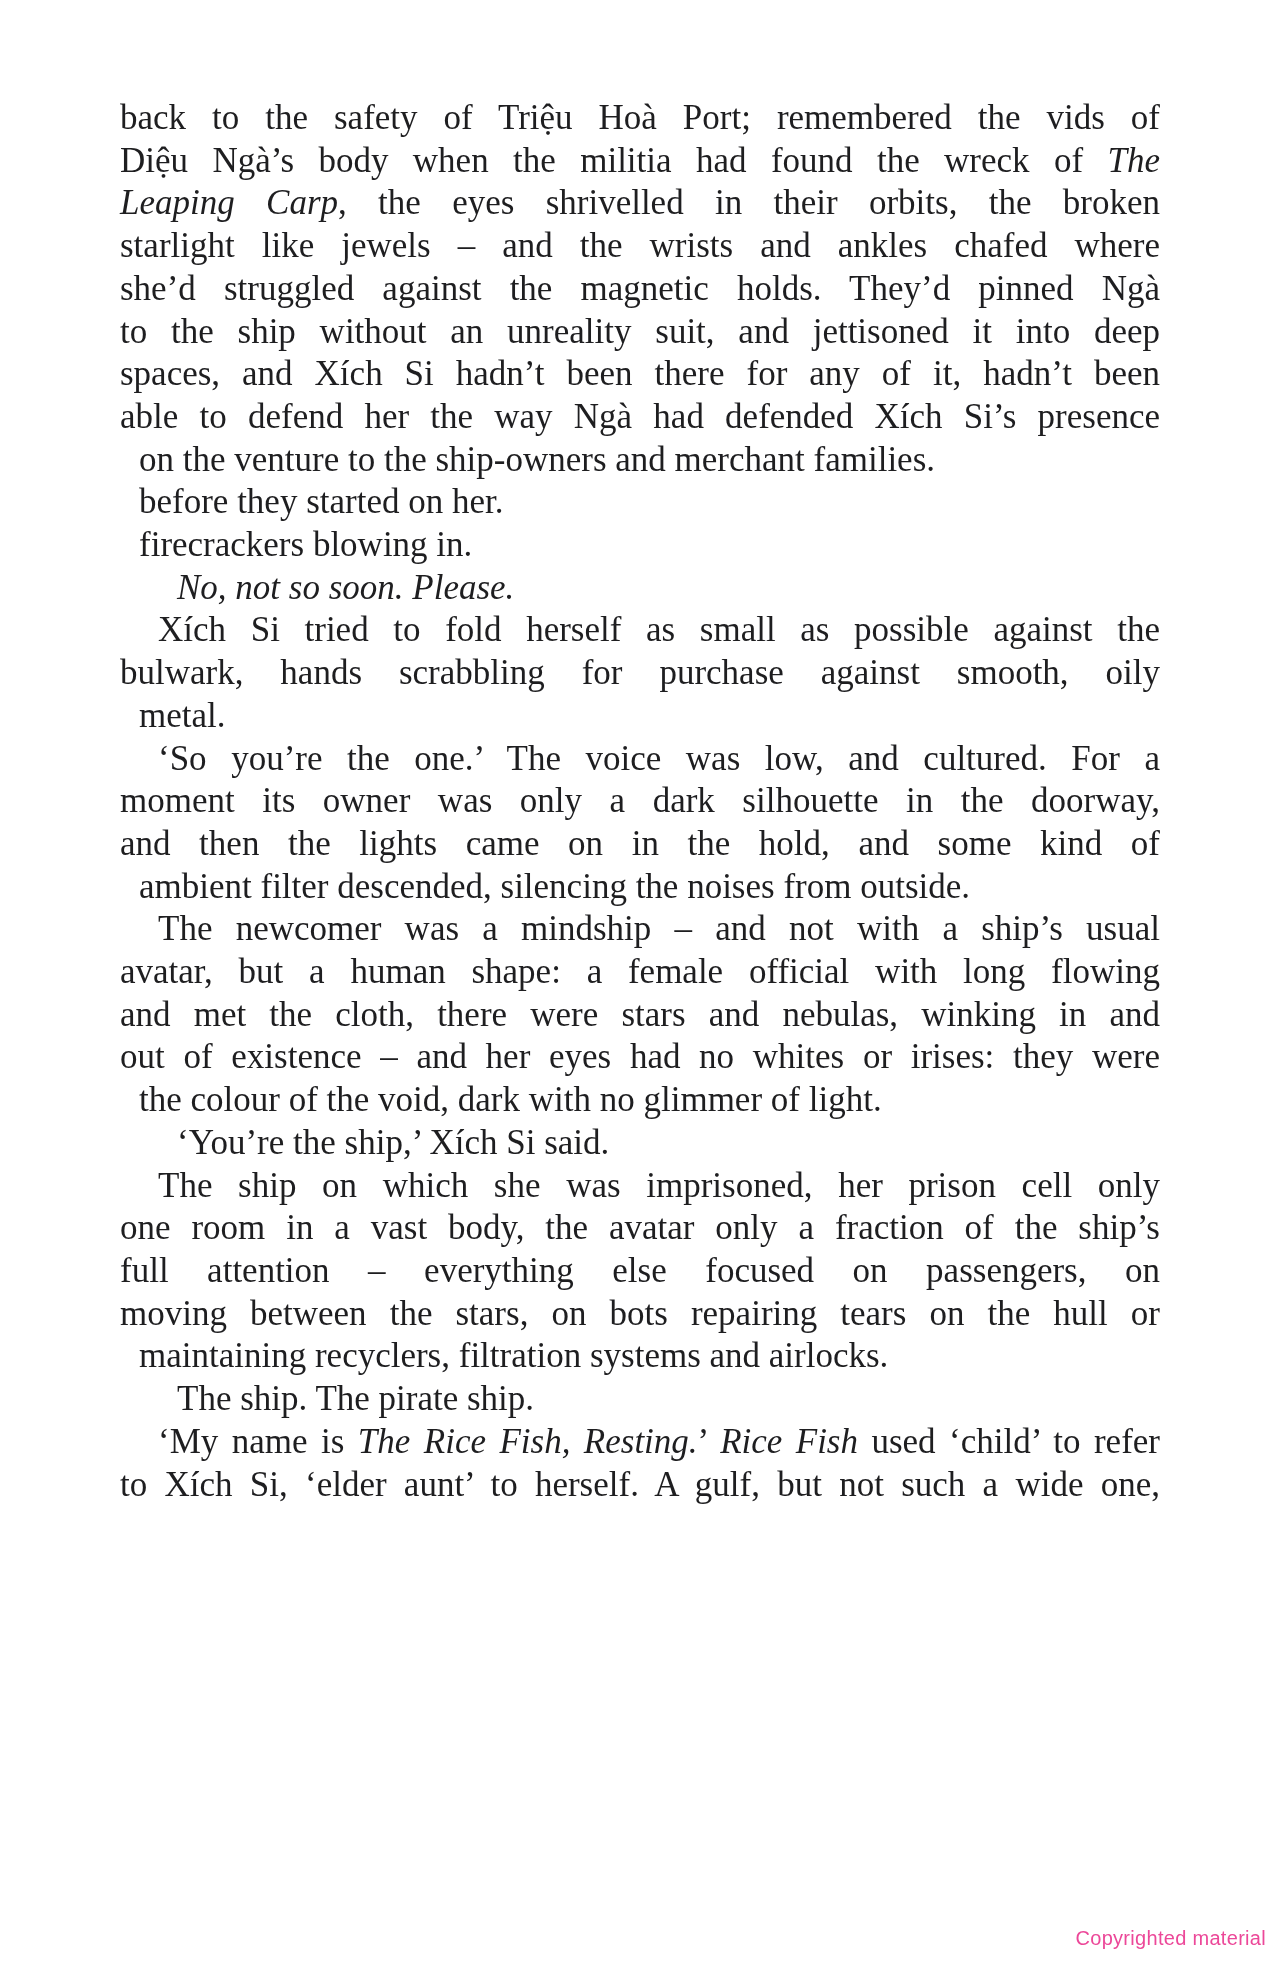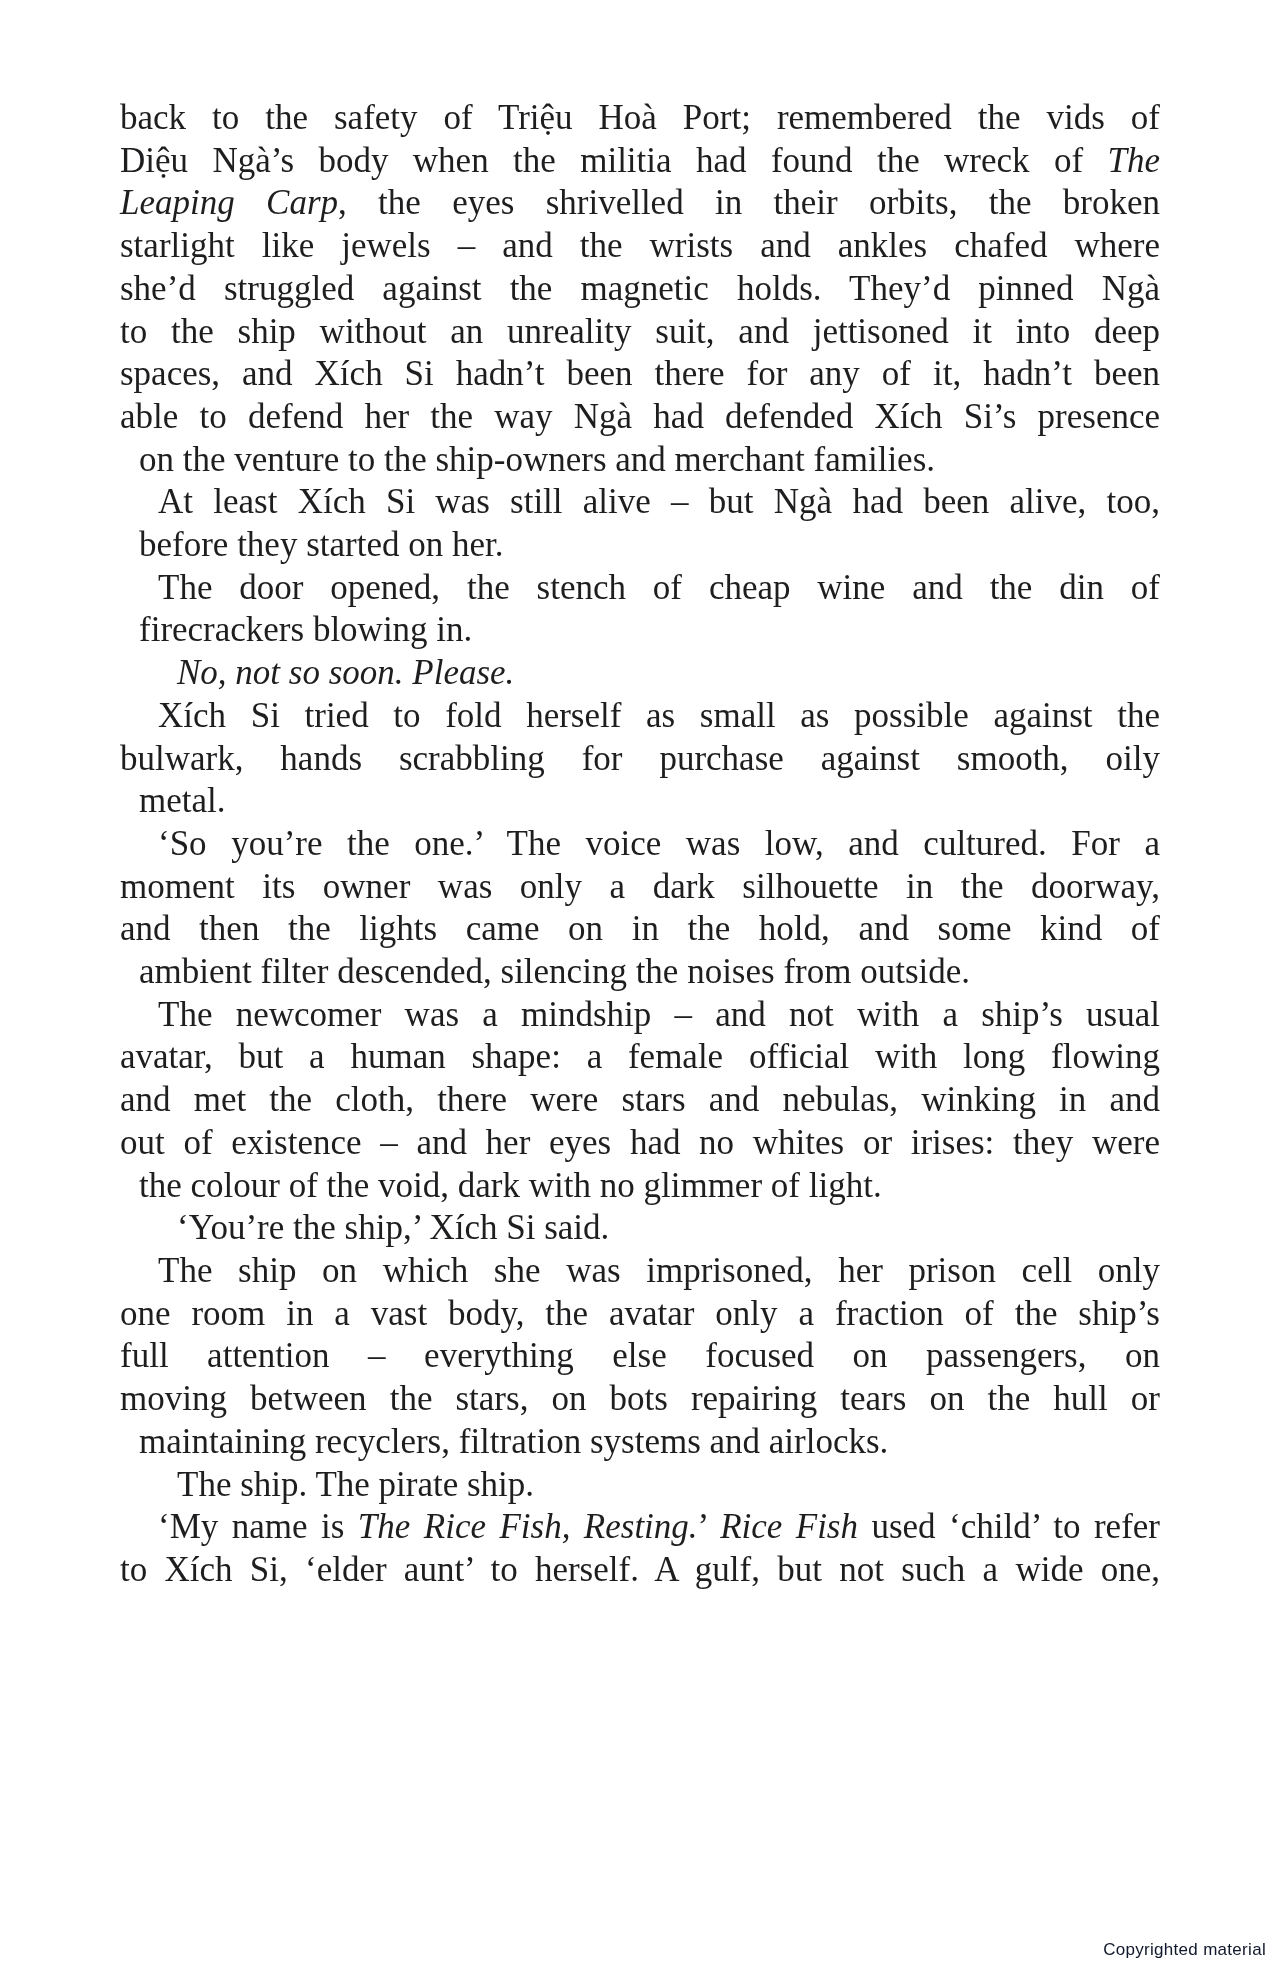--- a/index.html
+++ b/index.html
@@ -41,44 +41,42 @@
   }
   .text-line.indent {
     text-indent: 38px;
   }
   .text-line em {
     font-style: italic;
   }
   .watermark {
     position: absolute;
     right: 14px;
-    bottom: 8px;
+    bottom: 18px;
     font-family: "Liberation Sans", "DejaVu Sans", sans-serif;
-    font-size: 17px;
-    color: #0f172a;
+    font-size: 20px;
+    color: #ec4899;
     letter-spacing: 0.3px;
   }
 </style>
 </head>
 <body>
 
 <div class="page">
   <div class="text-block">
       <div class="text-line"><span>back to the safety of Triệu Hoà Port; remembered the vids of</span></div>
       <div class="text-line"><span>Diệu Ngà’s body when the militia had found the wreck of </span><em>The</em></div>
       <div class="text-line"><em>Leaping Carp</em><span>, the eyes shrivelled in their orbits, the broken</span></div>
       <div class="text-line"><span>starlight like jewels – and the wrists and ankles chafed where</span></div>
       <div class="text-line"><span>she’d struggled against the magnetic holds. They’d pinned Ngà</span></div>
       <div class="text-line"><span>to the ship without an unreality suit, and jettisoned it into deep</span></div>
       <div class="text-line"><span>spaces, and Xích Si hadn’t been there for any of it, hadn’t been</span></div>
       <div class="text-line"><span>able to defend her the way Ngà had defended Xích Si’s presence</span></div>
       <div class="text-line last"><span>on the venture to the ship-owners and merchant families.</span></div>
-      <div class="text-line indent"><span>At least Xích Si was still alive – but Ngà had been alive, too,</span></div>
       <div class="text-line last"><span>before they started on her.</span></div>
-      <div class="text-line indent"><span>The door opened, the stench of cheap wine and the din of</span></div>
       <div class="text-line last"><span>firecrackers blowing in.</span></div>
       <div class="text-line indent last"><em>No, not so soon. Please.</em></div>
       <div class="text-line indent"><span>Xích Si tried to fold herself as small as possible against the</span></div>
       <div class="text-line"><span>bulwark, hands scrabbling for purchase against smooth, oily</span></div>
       <div class="text-line last"><span>metal.</span></div>
       <div class="text-line indent"><span>‘So you’re the one.’ The voice was low, and cultured. For a</span></div>
       <div class="text-line"><span>moment its owner was only a dark silhouette in the doorway,</span></div>
       <div class="text-line"><span>and then the lights came on in the hold, and some kind of</span></div>
       <div class="text-line last"><span>ambient filter descended, silencing the noises from outside.</span></div>
       <div class="text-line indent"><span>The newcomer was a mindship – and not with a ship’s usual</span></div>

